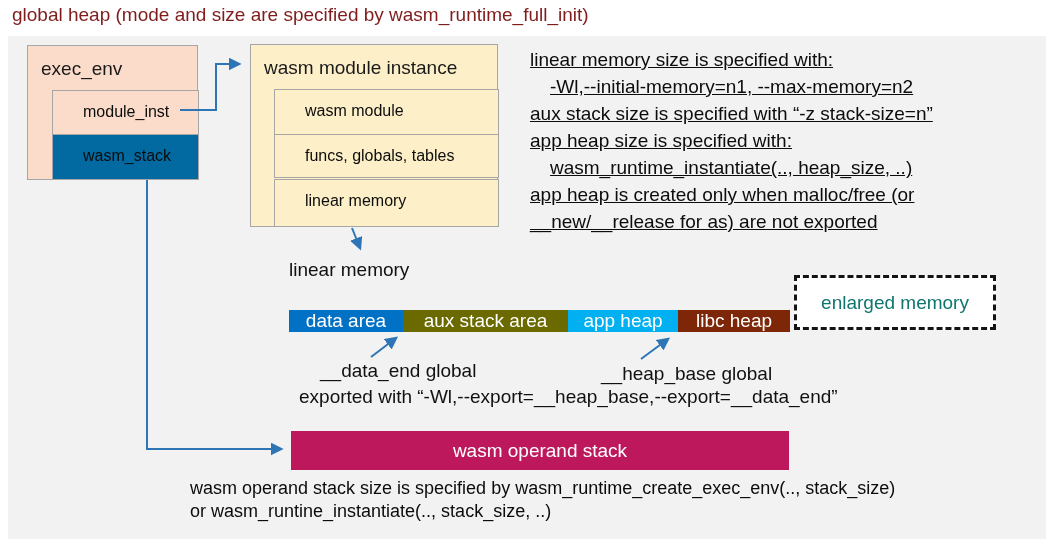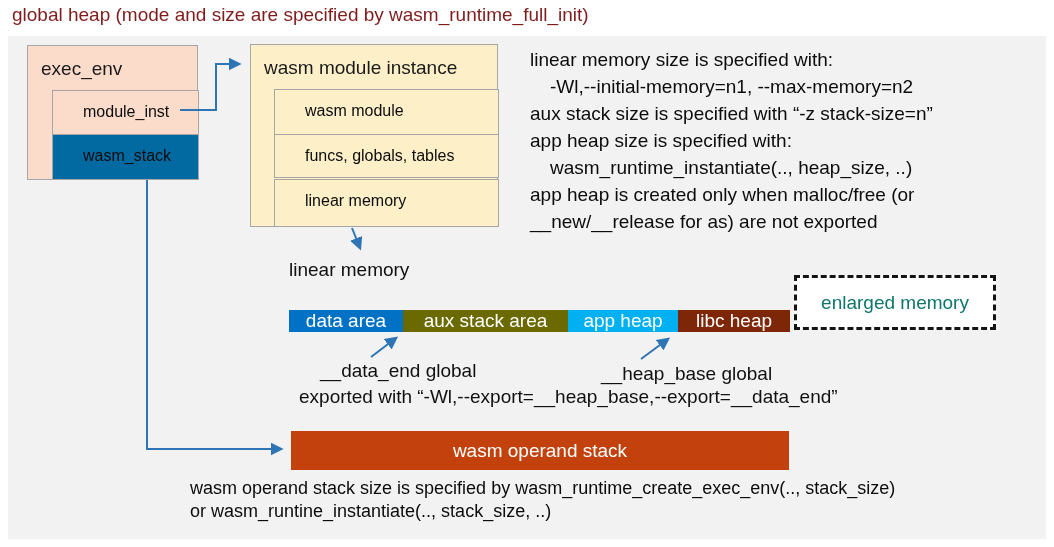--- a/index.html
+++ b/index.html
@@ -18,21 +18,21 @@
   .box-header{padding-left:13px;line-height:45px;white-space:nowrap;}
   .inner-row{border:1px solid #A6A6A6;background:inherit;padding-left:30px;
              line-height:42px;white-space:nowrap;}
   .exec-r0{left:52px;top:90px;width:147px;height:45px;}
   .exec-r1{left:52px;top:134px;width:147px;height:46px;}
   .mi-r0{left:274px;top:89px;width:225px;height:56px;}
   .mi-r1{left:274px;top:134px;width:225px;height:44px;}
   .mi-r2{left:274px;top:179px;width:225px;height:48px;}
 
   
-  .notes{left:530px;top:46px;width:512px;font-size:19px;line-height:27px;}
+  .notes{left:530px;top:46px;width:512px;font-size:19px;line-height:27px;text-decoration:underline;}
   .notes .indent{padding-left:20px;}
   .notes div{white-space:nowrap;}
 
   
   .lbl{font-size:19px;white-space:nowrap;color:#111;}
   .lbl-linmem{left:289px;top:259px;}
   .membar{left:289px;top:287px;height:45px;display:flex;align-items:flex-end;}
   .seg{display:flex;align-items:center;justify-content:center;
        color:#ffffff;font-size:19px;white-space:nowrap;}
   .seg-0{width:114px;}
@@ -103,21 +103,21 @@
     <div class="seg seg-1" style="background-color: rgb(106, 106, 0);">aux stack area</div>
     <div class="seg seg-2" style="background-color: rgb(0, 176, 240);">app heap</div>
     <div class="seg seg-3" style="background-color: rgb(126, 39, 8);">libc heap</div>
     <div class="seg seg-enlarged" style="color: #0f766e;">enlarged memory</div>
   </div>
 
   <div class="abs lbl lbl-dataend">__data_end global</div>
   <div class="abs lbl lbl-heapbase">__heap_base global</div>
   <div class="abs lbl lbl-exported">exported with “-Wl,--export=__heap_base,--export=__data_end”</div>
 
-  <div class="abs opstack" style="background-color: #c2410c;">wasm operand stack</div>
+  <div class="abs opstack" style="background-color: #be185d;">wasm operand stack</div>
 
   <div class="abs footer">
     <div>wasm operand stack size is specified by wasm_runtime_create_exec_env(.., stack_size)</div>
     <div>or wasm_runtine_instantiate(.., stack_size, ..)</div>
   </div>
 
   <svg class="abs wires" width="1054" height="547" viewBox="0 0 1054 547">
     <defs>
       <marker id="arr" viewBox="0 0 10 10" refX="8" refY="5" markerWidth="6.5" markerHeight="6.5" orient="auto-start-reverse">
         <path d="M0,0 L10,5 L0,10 z" fill="#2E75B6"></path>

